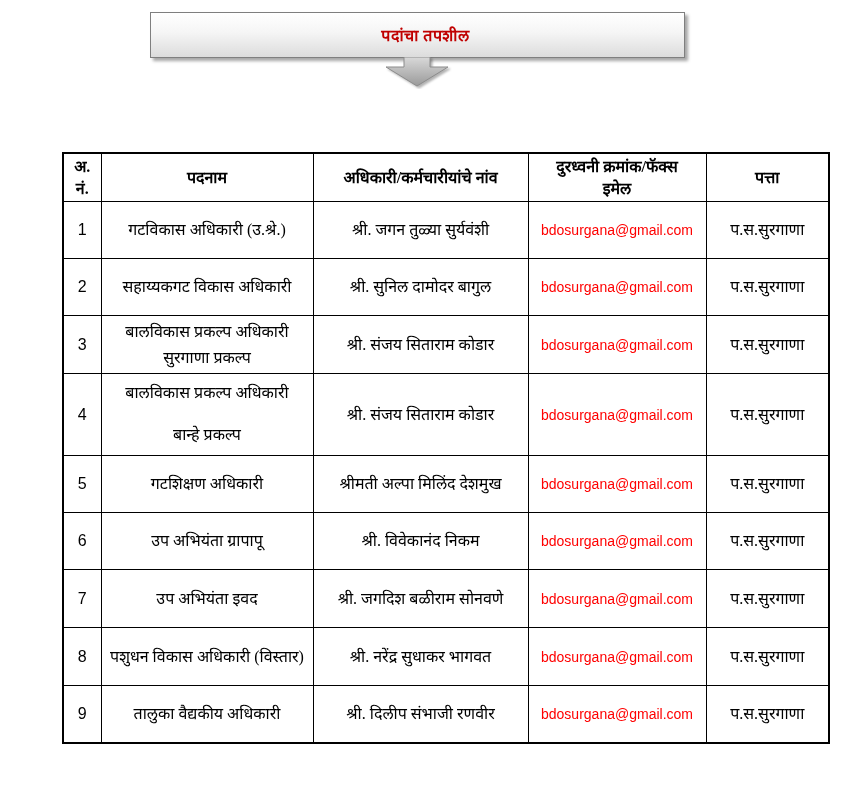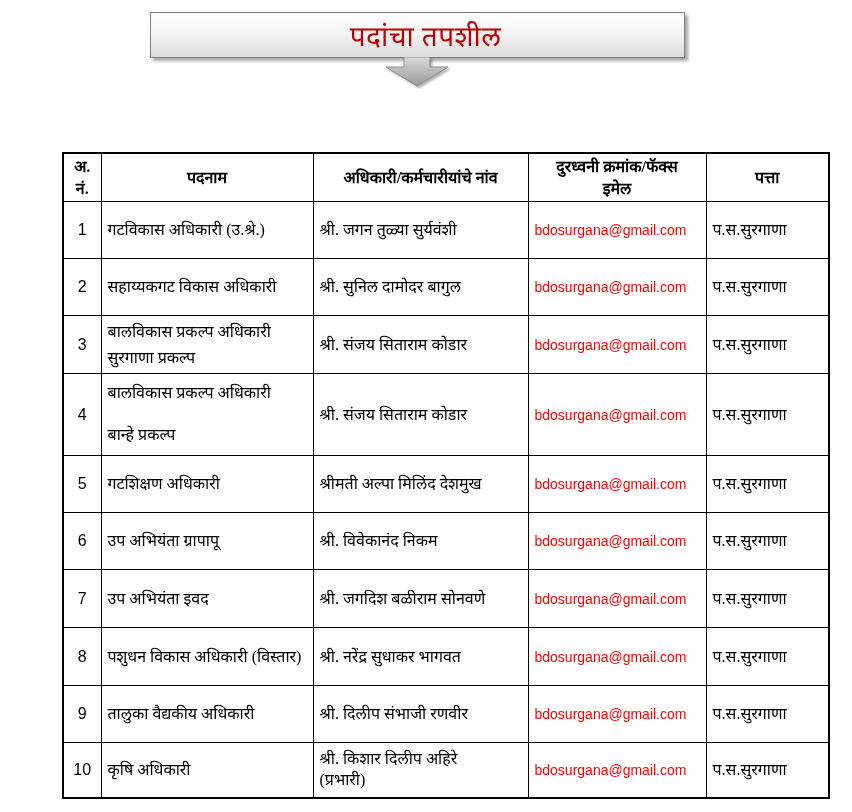--- a/index.html
+++ b/index.html
@@ -16,21 +16,21 @@
   }
   
   .banner{
     position:absolute;left:150px;top:12px;width:535px;height:46px;
     border:1px solid #7f7f7f;
     background:linear-gradient(to bottom,#ffffff 0%,#f5f5f5 45%,#dcdcdc 100%);
     box-shadow:3px 3px 3px rgba(0,0,0,0.35);
     display:flex;align-items:center;justify-content:center;
   }
   .banner-title{
-    font-size:28px;font-weight:normal;color:var(--title-color);
+    font-size:16px;font-weight:bold;color:var(--title-color);
     letter-spacing:0.5px;
     margin-left:16px;
   }
   .down-arrow{
     position:absolute;left:377px;top:57px;width:80px;height:32px;
   }
   
   table.info{
     position:absolute;left:62px;top:152px;width:766px;
     border-collapse:collapse;border:2px solid var(--border-color);
@@ -42,21 +42,21 @@
     font-size:16px;line-height:1.62;
     padding:2px 6px;
     overflow:hidden;
   }
   table.info th{
     font-weight:bold;text-align:center;white-space:pre-line;
     height:44px;font-size:16px;line-height:1.35;
   }
   td.sr{text-align:center;font-family:"Liberation Sans","DejaVu Sans",sans-serif;font-size:15px;}
   td.pre{white-space:pre-line;}
-  td.left{text-align:left;padding-left:9px;}
+  td.left{text-align:center;padding-left:9px;}
   td.vtop{vertical-align:top;}
   .email{
     color:var(--email-color);
     font-family:"Liberation Sans","DejaVu Sans",sans-serif;
     font-size:14px;
     cursor:pointer;
   }
 </style>
 </head>
 <body>
@@ -154,22 +154,14 @@
       <td class="left"><span class="email">bdosurgana@gmail.com</span></td>
       <td class="left">प.स.सुरगाणा</td>
     </tr>
     <tr style="height:57px">
       <td class="sr">9</td>
       <td class="left pre">तालुका वैद्यकीय अधिकारी</td>
       <td class="left pre">श्री. दिलीप संभाजी रणवीर</td>
       <td class="left"><span class="email">bdosurgana@gmail.com</span></td>
       <td class="left">प.स.सुरगाणा</td>
     </tr>
-    <tr style="height:55px">
-      <td class="sr">10</td>
-      <td class="left pre">कृषि अधिकारी</td>
-      <td class="left pre" style="line-height:1.3;">श्री. किशार दिलीप अहिरे
-(प्रभारी)</td>
-      <td class="left"><span class="email">bdosurgana@gmail.com</span></td>
-      <td class="left">प.स.सुरगाणा</td>
-    </tr>
   </tbody>
 </table>
 
 </body></html>

